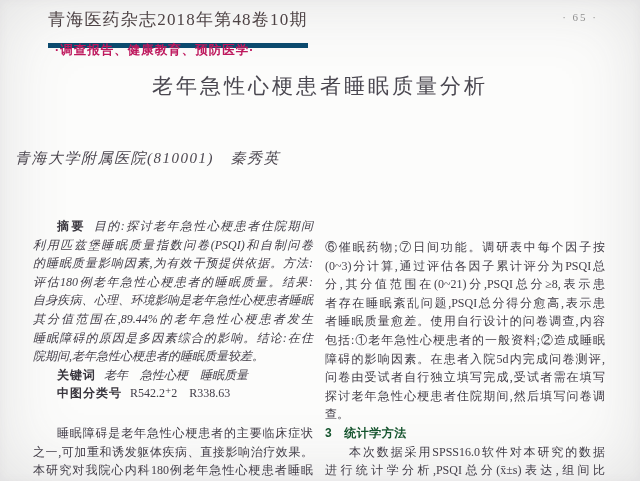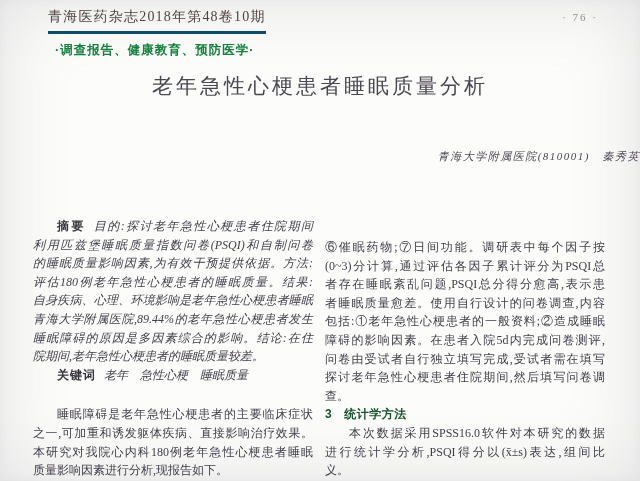--- a/index.html
+++ b/index.html
@@ -11,36 +11,36 @@
   }
   .vignette{
     position:absolute;inset:0;pointer-events:none;
     box-shadow:inset 0 0 70px rgba(90,88,95,.16), inset 0 0 10px rgba(90,88,95,.05);
   }
   .header{
     position:absolute;top:8px;left:48px;right:42px;
     display:flex;justify-content:space-between;align-items:flex-start;
   }
   .journal{
-    font-size:14px;letter-spacing:1.2px;color:#4e4345;
-    border-bottom:3px solid #0c4a6e;padding-bottom:5px;
+    font-size:17px;letter-spacing:1.2px;color:#4e4345;
+    border-bottom:5px solid #0c4a6e;padding-bottom:12px;
   }
   .pageno{font-size:11px;color:#909090;letter-spacing:2px;margin-top:3px;}
   .section-label{
     position:absolute;top:42px;left:55px;
     font-family:"Liberation Sans","DejaVu Sans",sans-serif;
-    font-weight:bold;font-size:12.5px;color:#15803d;letter-spacing:1px;
+    font-weight:bold;font-size:12.5px;color:#be185d;letter-spacing:1px;
   }
   .title{
     position:absolute;top:72px;left:0;right:0;text-align:center;
     font-size:21px;letter-spacing:3px;color:#4a4750;font-weight:500;
   }
   .byline{
-    position:absolute;top:149px;left:0;right:0;text-align:right;
-    font-size:11px;font-style:italic;letter-spacing:1.5px;color:#4c4750;
+    position:absolute;top:149px;left:0;right:0;text-align:left;
+    font-size:15px;font-style:italic;letter-spacing:1.5px;color:#4c4750;padding-left:15px;
   }
   .columns{position:absolute;top:217px;left:33px;width:572px;display:flex;gap:12px;align-items:flex-end;}
   .col{width:280px;font-size:12px;line-height:18.6px;}
   .bl{min-height:18.6px;}
   .jl{text-align:justify;text-align-last:justify;}
   .ab{font-style:italic;}
   .ind{text-indent:2em;}
   .lbl{
     font-family:"Liberation Sans","DejaVu Sans",sans-serif;
     font-weight:bold;font-style:normal;letter-spacing:1px;
@@ -54,69 +54,73 @@
   .sec-num{margin-right:12px;}
 </style>
 </head>
 <body>
 
 <div class="page">
   <div class="vignette"></div>
 
   <div class="header">
     <span class="journal">青海医药杂志2018年第48卷10期</span>
-    <span class="pageno">· 76 ·</span>
+    <span class="pageno">· 65 ·</span>
   </div>
 
   <div class="section-label">·调查报告、健康教育、预防医学·</div>
 
   <div class="title">老年急性心梗患者睡眠质量分析</div>
 
   <div class="byline">青海大学附属医院(810001)　秦秀英</div>
 
   <div class="columns">
 
     <div class="col">
       <div class="bl ab jl ind">
         <span class="lbl">摘要</span><span>目的:探讨老年急性心梗患者住院期间</span>
       </div>
       <div class="bl ab jl">利用匹兹堡睡眠质量指数问卷(PSQI)和自制问卷</div>
       <div class="bl ab jl">的睡眠质量影响因素,为有效干预提供依据。方法:</div>
       <div class="bl ab jl">评估180例老年急性心梗患者的睡眠质量。结果:</div>
       <div class="bl ab jl">自身疾病、心理、环境影响是老年急性心梗患者睡眠</div>
-      <div class="bl ab jl">青海大学附属医院,89.44%的老年急性心梗患者发生</div>
+      <div class="bl ab jl">其分值范围在,89.44%的老年急性心梗患者发生</div>
       <div class="bl ab jl">睡眠障碍的原因是多因素综合的影响。结论:在住</div>
       <div class="bl ab">院期间,老年急性心梗患者的睡眠质量较差。</div>
 
       <div class="bl ind">
         <span class="lbl">关键词</span><span class="ab">老年　急性心梗　睡眠质量</span>
+      </div>
+      <div class="bl ind">
+        <span class="lbl">中图分类号</span><span>R542.2⁺2　R338.63</span>
       </div>
 
       <div class="intro-block">
         <div class="bl jl ind">睡眠障碍是老年急性心梗患者的主要临床症状</div>
         <div class="bl jl">之一,可加重和诱发躯体疾病、直接影响治疗效果。</div>
         <div class="bl jl">本研究对我院心内科180例老年急性心梗患者睡眠</div>
         <div class="bl">质量影响因素进行分析,现报告如下。</div>
       </div>
     </div>
 
     <div class="col">
       <div class="bl jl">⑥催眠药物;⑦日间功能。调研表中每个因子按</div>
       <div class="bl jl">(0~3)分计算,通过评估各因子累计评分为PSQI总</div>
+      <div class="bl jl">分,其分值范围在(0~21)分,PSQI总分≥8,表示患</div>
       <div class="bl jl">者存在睡眠紊乱问题,PSQI总分得分愈高,表示患</div>
       <div class="bl jl">者睡眠质量愈差。使用自行设计的问卷调查,内容</div>
       <div class="bl jl">包括:①老年急性心梗患者的一般资料;②造成睡眠</div>
       <div class="bl jl">障碍的影响因素。在患者入院5d内完成问卷测评,</div>
       <div class="bl jl">问卷由受试者自行独立填写完成,受试者需在填写</div>
       <div class="bl jl">探讨老年急性心梗患者住院期间,然后填写问卷调</div>
       <div class="bl">查。</div>
 
       <div class="bl sec-head">
         <span class="sec-num">3</span><span>统计学方法</span>
       </div>
 
       <div class="bl jl ind">本次数据采用SPSS16.0软件对本研究的数据</div>
-      <div class="bl jl">进行统计学分析,PSQI得分以(x̄±s)表达,组间比</div>
+      <div class="bl jl">进行统计学分析,PSQI总分(x̄±s)表达,组间比</div>
       <div class="bl">义。</div>
     </div>
 
   </div>
 </div>
 
 </body></html>

